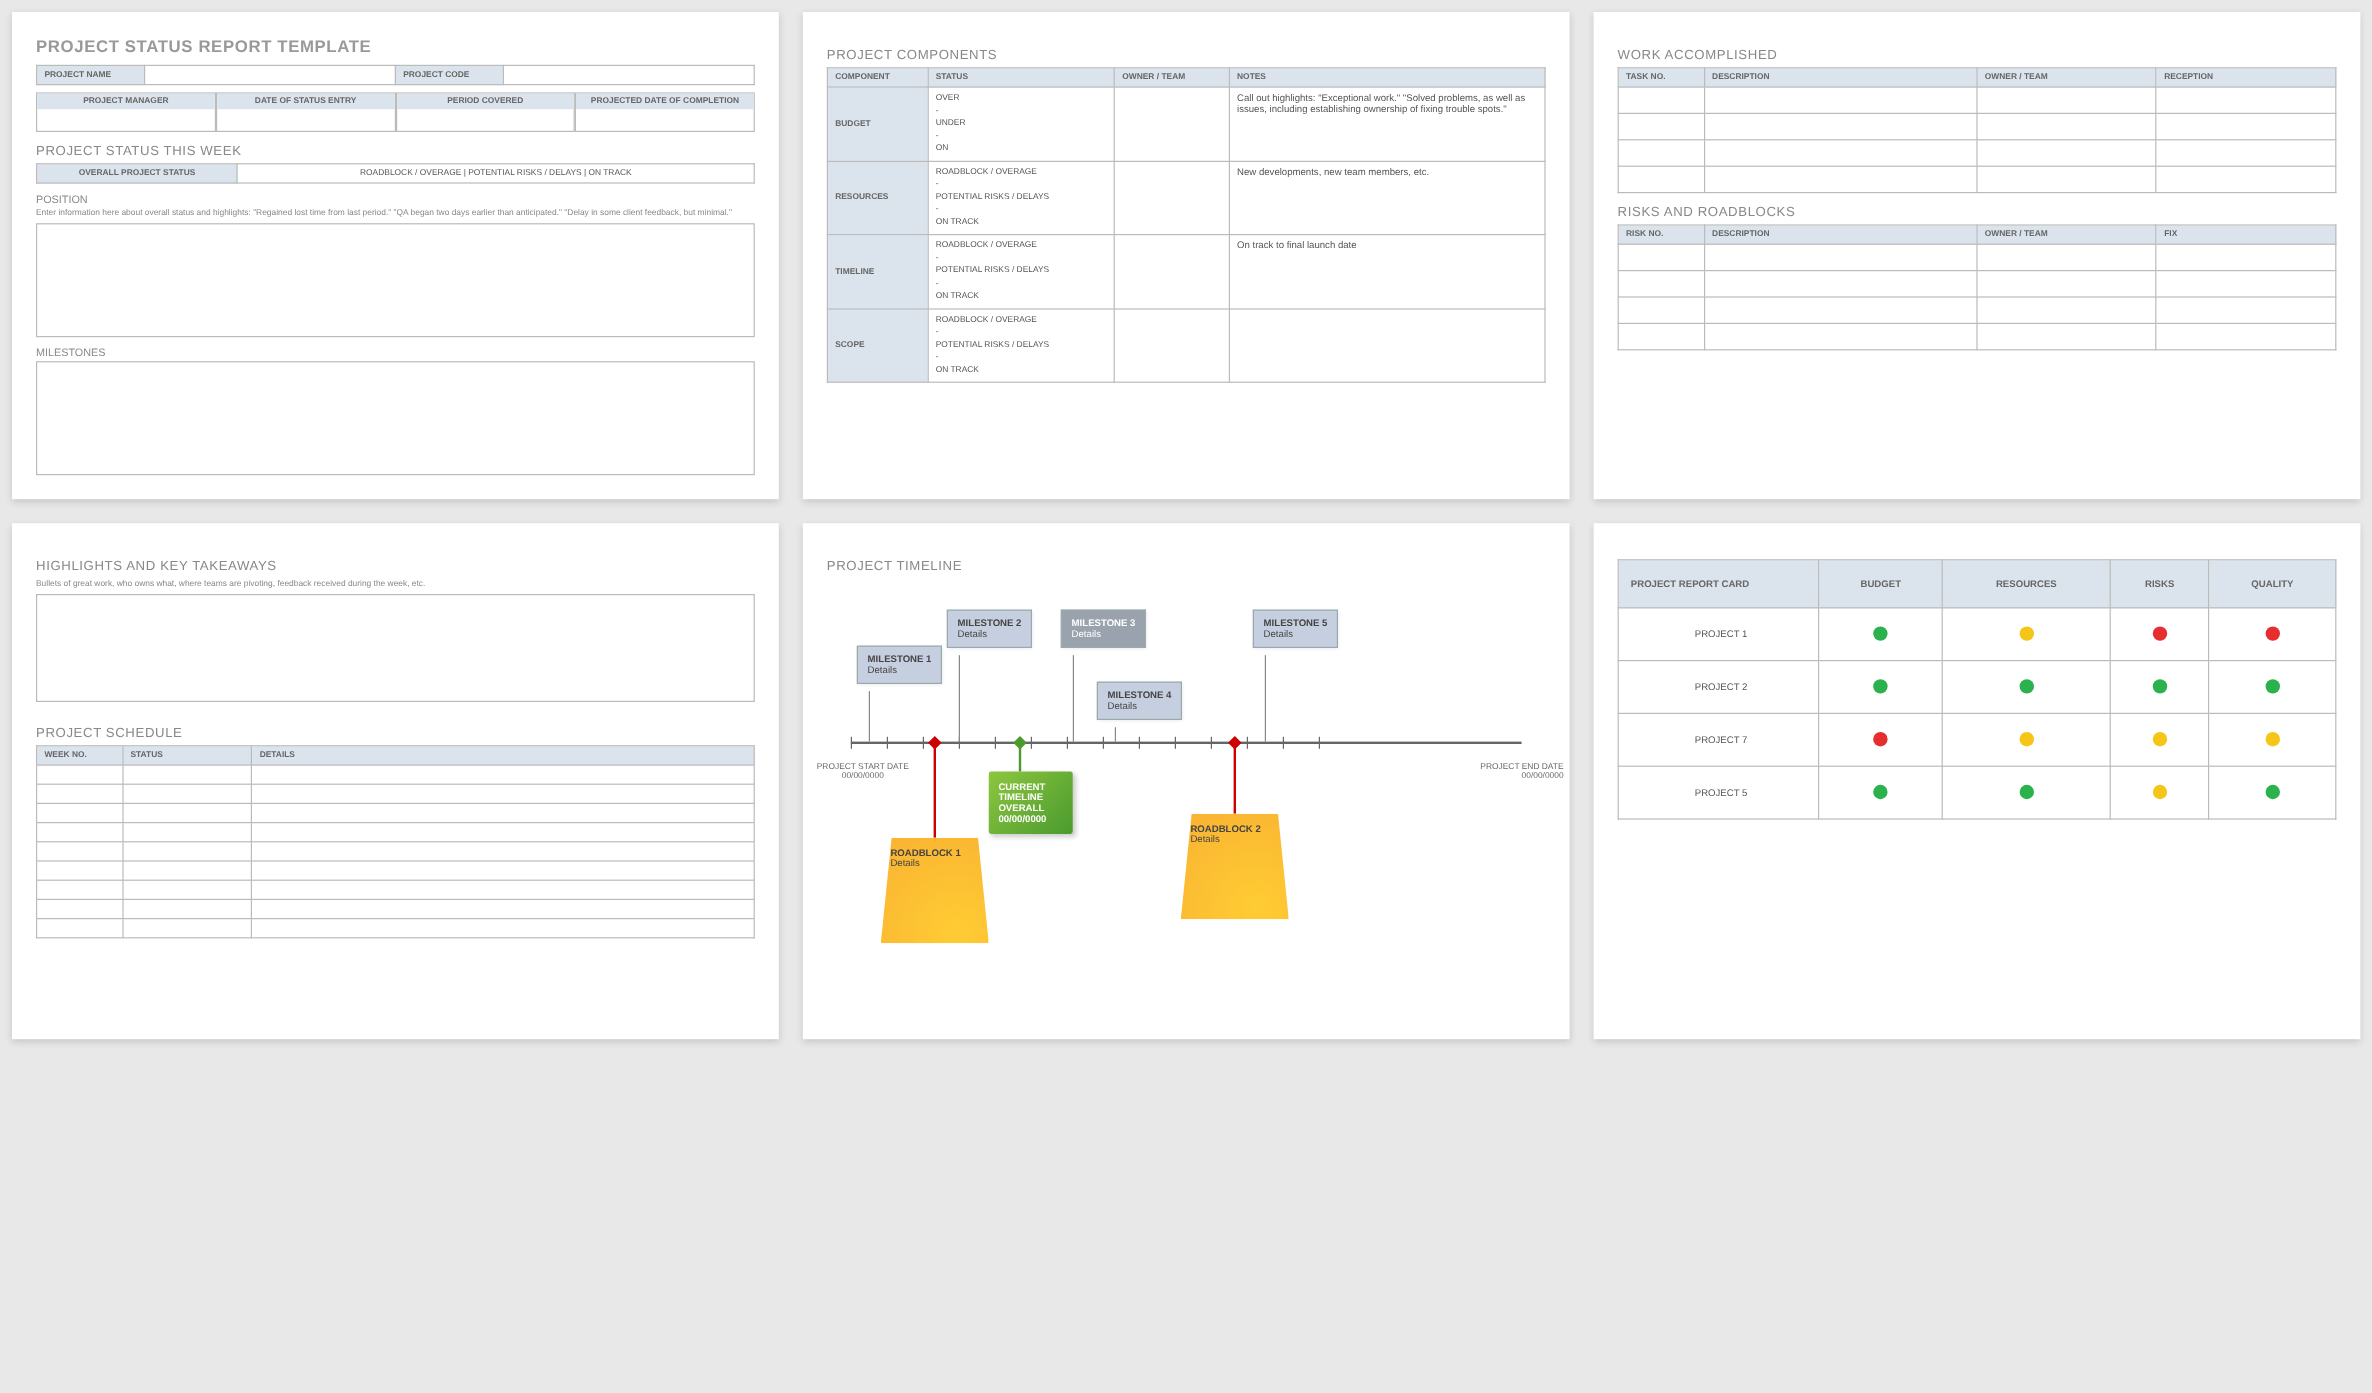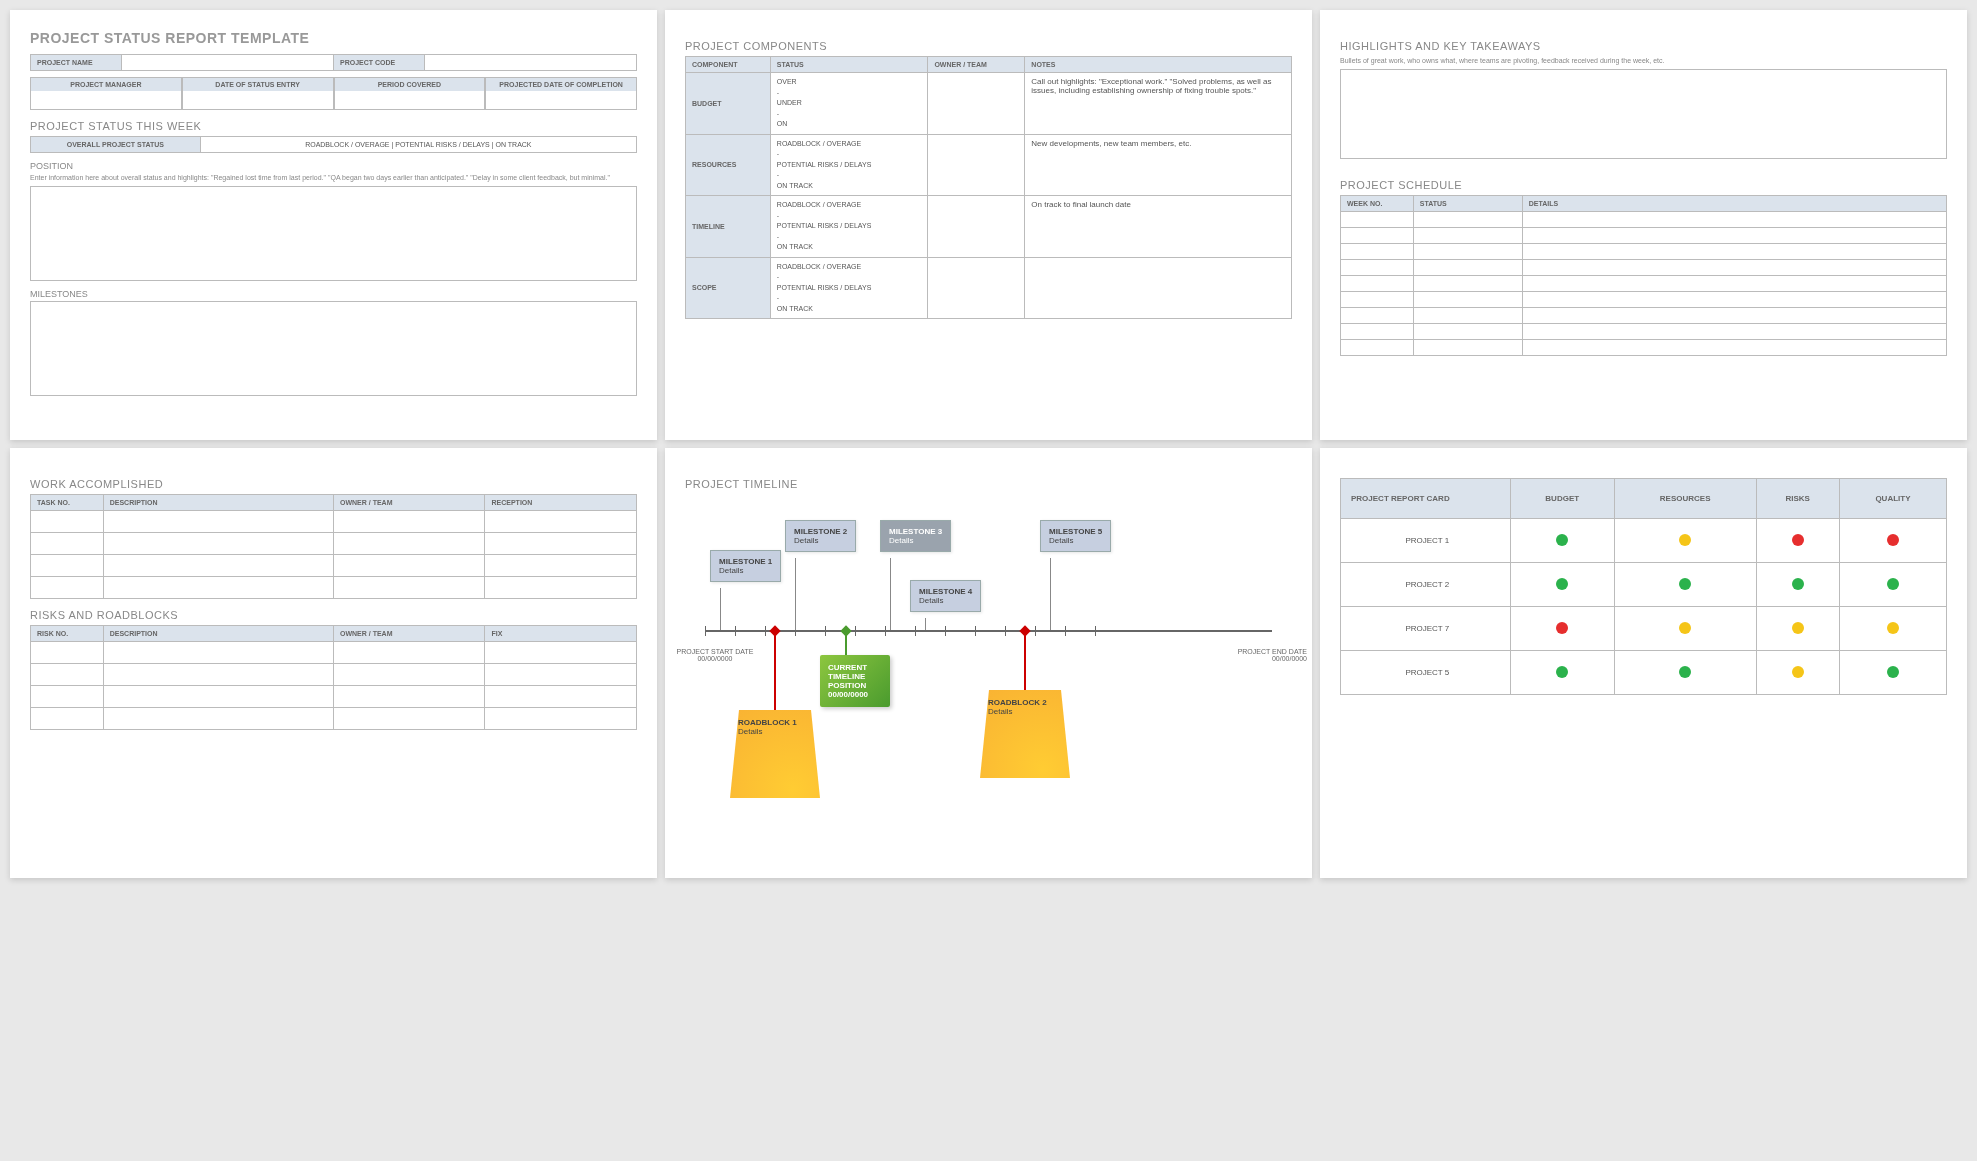--- a/index.html
+++ b/index.html
@@ -1,17 +1,17 @@
 <!DOCTYPE html>
 <html><head>
 <meta charset="utf-8">
 <style>
 *{box-sizing:border-box;margin:0;padding:0}
 body{background:#e8e8e8;font-family:Arial,Helvetica,sans-serif;font-size:9px;color:#555;padding:10px}
-.grid{display:grid;grid-template-columns:repeat(3,1fr);gap:8px;max-width:1957px;margin:0 auto}
+.grid{display:grid;grid-template-columns:repeat(3,1fr);gap:20px;max-width:1957px;margin:0 auto}
 .page{background:#fff;box-shadow:0 2px 6px rgba(0,0,0,.15);padding:20px;min-height:430px}
 .page.tall{min-height:380px}
 h1{font-size:14px;font-weight:bold;color:#999;letter-spacing:.5px;margin-bottom:8px}
 h2{font-size:11px;font-weight:normal;color:#888;letter-spacing:.5px;margin:10px 0 4px}
 h3{font-size:9px;font-weight:normal;color:#888;margin:8px 0 2px}
 table{width:100%;border-collapse:collapse;font-size:8px}
 th,td{border:1px solid #bbb;padding:4px 6px;text-align:left;vertical-align:top}
 th{background:#dbe3ec;color:#666;font-weight:bold;font-size:7px}
 td.lbl{background:#dbe3ec;font-weight:bold;color:#666;font-size:7px;vertical-align:middle}
 .sub{font-size:7px;color:#888;margin-bottom:4px;line-height:1.3}
@@ -149,20 +149,93 @@
 POTENTIAL RISKS / DELAYS
 -
 ON TRACK</td>
       <td></td>
       <td></td>
     </tr>
   </tbody>
       </table>
 </div>
 
+<div class="page tall">
+  <h2>WORK ACCOMPLISHED</h2>
+  <table>
+    <tbody>
+          <tr>
+      <th style="width:12%">TASK NO.</th>
+      <th style="width:38%">DESCRIPTION</th>
+      <th style="width:25%">OWNER / TEAM</th>
+      <th>RECEPTION</th>
+    </tr>
+    <tr class="emp">
+            <td></td>
+            <td></td>
+            <td></td>
+            <td></td>
+          </tr>
+    <tr class="emp">
+            <td></td>
+            <td></td>
+            <td></td>
+            <td></td>
+          </tr>
+    <tr class="emp">
+            <td></td>
+            <td></td>
+            <td></td>
+            <td></td>
+          </tr>
+    <tr class="emp">
+            <td></td>
+            <td></td>
+            <td></td>
+            <td></td>
+          </tr>
+  </tbody>
+      </table>
+  <h2>RISKS AND ROADBLOCKS</h2>
+  <table>
+    <tbody>
+          <tr>
+      <th style="width:12%">RISK NO.</th>
+      <th style="width:38%">DESCRIPTION</th>
+      <th style="width:25%">OWNER / TEAM</th>
+      <th>FIX</th>
+    </tr>
+    <tr class="emp">
+            <td></td>
+            <td></td>
+            <td></td>
+            <td></td>
+          </tr>
+    <tr class="emp">
+            <td></td>
+            <td></td>
+            <td></td>
+            <td></td>
+          </tr>
+    <tr class="emp">
+            <td></td>
+            <td></td>
+            <td></td>
+            <td></td>
+          </tr>
+    <tr class="emp">
+            <td></td>
+            <td></td>
+            <td></td>
+            <td></td>
+          </tr>
+  </tbody>
+      </table>
+</div>
+
 <div class="page">
   <h2>HIGHLIGHTS AND KEY TAKEAWAYS</h2>
   <div class="sub">Bullets of great work, who owns what, where teams are pivoting, feedback received during the week, etc.</div>
   <div class="box"></div>
   <h2 style="margin-top:20px">PROJECT SCHEDULE</h2>
   <table>
     <tbody>
           <tr>
       <th style="width:12%">WEEK NO.</th>
       <th style="width:18%">STATUS</th>
@@ -202,93 +275,20 @@
             <td></td>
             <td></td>
             <td></td>
           </tr>
     <tr class="emp2">
             <td></td>
             <td></td>
             <td></td>
           </tr>
     <tr class="emp2">
-            <td></td>
-            <td></td>
-            <td></td>
-          </tr>
-  </tbody>
-      </table>
-</div>
-
-<div class="page tall">
-  <h2>WORK ACCOMPLISHED</h2>
-  <table>
-    <tbody>
-          <tr>
-      <th style="width:12%">TASK NO.</th>
-      <th style="width:38%">DESCRIPTION</th>
-      <th style="width:25%">OWNER / TEAM</th>
-      <th>RECEPTION</th>
-    </tr>
-    <tr class="emp">
-            <td></td>
-            <td></td>
-            <td></td>
-            <td></td>
-          </tr>
-    <tr class="emp">
-            <td></td>
-            <td></td>
-            <td></td>
-            <td></td>
-          </tr>
-    <tr class="emp">
-            <td></td>
-            <td></td>
-            <td></td>
-            <td></td>
-          </tr>
-    <tr class="emp">
-            <td></td>
-            <td></td>
-            <td></td>
-            <td></td>
-          </tr>
-  </tbody>
-      </table>
-  <h2>RISKS AND ROADBLOCKS</h2>
-  <table>
-    <tbody>
-          <tr>
-      <th style="width:12%">RISK NO.</th>
-      <th style="width:38%">DESCRIPTION</th>
-      <th style="width:25%">OWNER / TEAM</th>
-      <th>FIX</th>
-    </tr>
-    <tr class="emp">
-            <td></td>
-            <td></td>
-            <td></td>
-            <td></td>
-          </tr>
-    <tr class="emp">
-            <td></td>
-            <td></td>
-            <td></td>
-            <td></td>
-          </tr>
-    <tr class="emp">
-            <td></td>
-            <td></td>
-            <td></td>
-            <td></td>
-          </tr>
-    <tr class="emp">
-            <td></td>
             <td></td>
             <td></td>
             <td></td>
           </tr>
   </tbody>
       </table>
 </div>
 
 <div class="page">
   <h2>PROJECT TIMELINE</h2>
@@ -345,21 +345,21 @@
           <div>00/00/0000</div>
     </div>
     <div class="tlabel" style="right:-15px;top:148px;text-align:right">
       <div>PROJECT END DATE</div>
           <div>00/00/0000</div>
     </div>
 
     <div class="diamond g" style="left:157px;top:127px"></div>
     <div class="gline" style="left:160px;top:135px;height:20px"></div>
     <div class="curr" style="left:135px;top:155px;width:70px">
-      <div>CURRENT TIMELINE POSITION</div>
+      <div>CURRENT TIMELINE OVERALL</div>
       <div>00/00/0000</div>
     </div>
 
     <div class="diamond" style="left:86px;top:127px"></div>
     <div class="rline" style="left:89px;top:135px;height:75px"></div>
     <div class="road" style="left:45px;top:210px">
       <div class="t">ROADBLOCK 1</div>
       <div>Details</div>
     </div>
 

